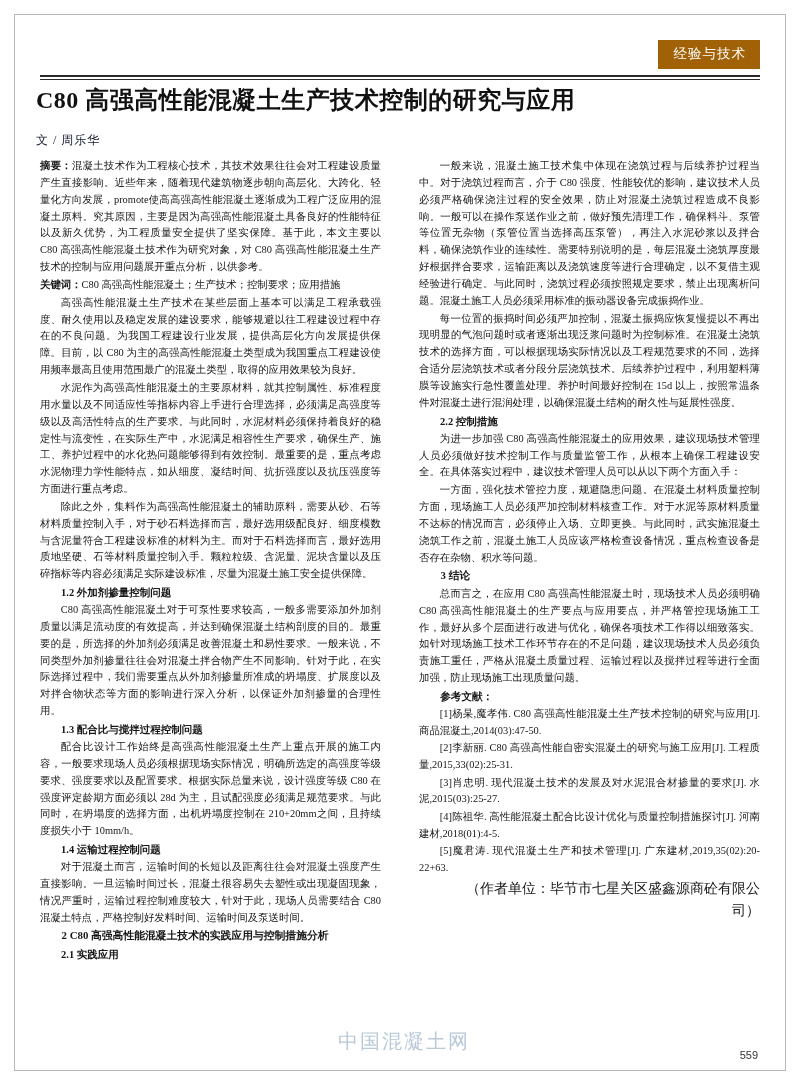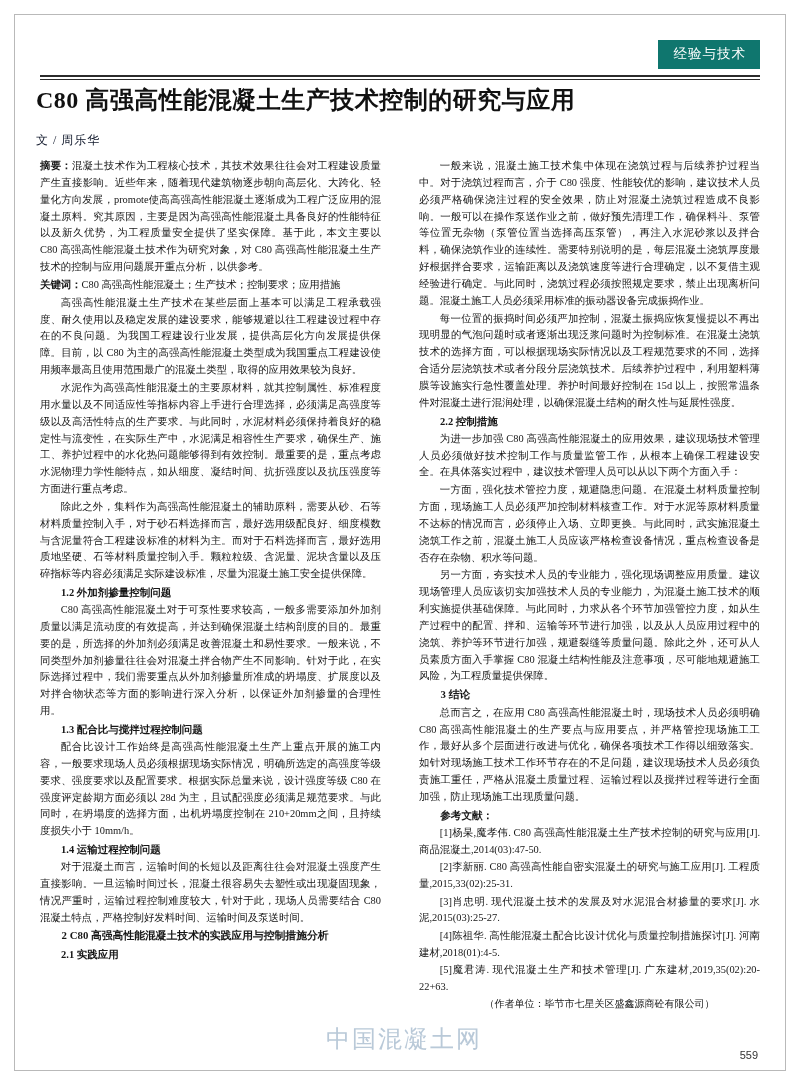--- a/index.html
+++ b/index.html
@@ -26,21 +26,21 @@
   }
   
   .header {
     position: absolute;
     left: 40px; right: 40px; top: 40px;
     height: 36px;
   }
   .header-label {
     position: absolute;
     right: 0; top: 0;
-    background: #0f766e;
+    background: #a16207;
     color: #ffffff;
     font-size: 13.5px;
     letter-spacing: 1px;
     padding: 5px 14px 6px 16px;
     font-family: Liberation Serif, serif;
   }
   .header-rule {
     position: absolute;
     left: 0; right: 0; top: 35px;
     border-top: 2px solid #2b2b2b;
@@ -114,35 +114,35 @@
     margin: 4px 0 1px 0;
     font-size: 10.6px;
   }
   .ref {
     text-indent: 0;
     margin: 0;
     padding-left: 0;
     line-height: 1.6;
   }
   .affil {
-    text-align: center;
+    text-align: right;
     text-indent: 0;
     margin-top: 8px;
-    font-size: 10px;
+    font-size: 14px;
   }
   .abstract-lead {
     font-weight: bold;
   }
   
   .watermark {
     position: absolute;
     left: 0; right: 0;
     bottom: 30px;
     text-align: center;
-    font-size: 24px;
+    font-size: 20px;
     color: #b9c9d8;
     letter-spacing: 2px;
     font-family: "Liberation Sans", sans-serif;
     margin-left: 8px;
   }
   .page-number {
     position: absolute;
     right: 42px;
     bottom: 24px;
     font-size: 11px;
@@ -182,21 +182,20 @@
         <p>对于混凝土而言，运输时间的长短以及距离往往会对混凝土强度产生直接影响。一旦运输时间过长，混凝土很容易失去塑性或出现凝固现象，情况严重时，运输过程控制难度较大，针对于此，现场人员需要结合 C80 混凝土特点，严格控制好发料时间、运输时间及泵送时间。</p>
         <p class="h1">2 C80 高强高性能混凝土技术的实践应用与控制措施分析</p>
         <p class="h2">2.1 实践应用</p>
       </div>
     <div class="col" id="col-right">
         <p>一般来说，混凝土施工技术集中体现在浇筑过程与后续养护过程当中。对于浇筑过程而言，介于 C80 强度、性能较优的影响，建议技术人员必须严格确保浇注过程的安全效果，防止对混凝土浇筑过程造成不良影响。一般可以在操作泵送作业之前，做好预先清理工作，确保料斗、泵管等位置无杂物（泵管位置当选择高压泵管），再注入水泥砂浆以及拌合料，确保浇筑作业的连续性。需要特别说明的是，每层混凝土浇筑厚度最好根据拌合要求，运输距离以及浇筑速度等进行合理确定，以不复借主观经验进行确定。与此同时，浇筑过程必须按照规定要求，禁止出现离析问题。混凝土施工人员必须采用标准的振动器设备完成振捣作业。</p>
         <p>每一位置的振捣时间必须严加控制，混凝土振捣应恢复慢提以不再出现明显的气泡问题时或者逐渐出现泛浆问题时为控制标准。在混凝土浇筑技术的选择方面，可以根据现场实际情况以及工程规范要求的不同，选择合适分层浇筑技术或者分段分层浇筑技术。后续养护过程中，利用塑料薄膜等设施实行急性覆盖处理。养护时间最好控制在 15d 以上，按照常温条件对混凝土进行混润处理，以确保混凝土结构的耐久性与延展性强度。</p>
         <p class="h2">2.2 控制措施</p>
         <p>为进一步加强 C80 高强高性能混凝土的应用效果，建议现场技术管理人员必须做好技术控制工作与质量监管工作，从根本上确保工程建设安全。在具体落实过程中，建议技术管理人员可以从以下两个方面入手：</p>
         <p>一方面，强化技术管控力度，规避隐患问题。在混凝土材料质量控制方面，现场施工人员必须严加控制材料核查工作。对于水泥等原材料质量不达标的情况而言，必须停止入场、立即更换。与此同时，武实施混凝土浇筑工作之前，混凝土施工人员应该严格检查设备情况，重点检查设备是否存在杂物、积水等问题。</p>
-        <p>另一方面，夯实技术人员的专业能力，强化现场调整应用质量。建议现场管理人员应该切实加强技术人员的专业能力，为混凝土施工技术的顺利实施提供基础保障。与此同时，力求从各个环节加强管控力度，如从生产过程中的配置、拌和、运输等环节进行加强，以及从人员应用过程中的浇筑、养护等环节进行加强，规避裂缝等质量问题。除此之外，还可从人员素质方面入手掌握 C80 混凝土结构性能及注意事项，尽可能地规避施工风险，为工程质量提供保障。</p>
         <p class="h1">3 结论</p>
         <p>总而言之，在应用 C80 高强高性能混凝土时，现场技术人员必须明确 C80 高强高性能混凝土的生产要点与应用要点，并严格管控现场施工工作，最好从多个层面进行改进与优化，确保各项技术工作得以细致落实。如针对现场施工技术工作环节存在的不足问题，建议现场技术人员必须负责施工重任，严格从混凝土质量过程、运输过程以及搅拌过程等进行全面加强，防止现场施工出现质量问题。</p>
         <p class="refs-title">参考文献：</p>
         <p class="ref">[1]杨杲,魔孝伟. C80 高强高性能混凝土生产技术控制的研究与应用[J]. 商品混凝土,2014(03):47-50.</p>
         <p class="ref">[2]李新丽. C80 高强高性能自密实混凝土的研究与施工应用[J]. 工程质量,2015,33(02):25-31.</p>
         <p class="ref">[3]肖忠明. 现代混凝土技术的发展及对水泥混合材掺量的要求[J]. 水泥,2015(03):25-27.</p>
         <p class="ref">[4]陈祖华. 高性能混凝土配合比设计优化与质量控制措施探讨[J]. 河南建材,2018(01):4-5.</p>
         <p class="ref">[5]魔君涛. 现代混凝土生产和技术管理[J]. 广东建材,2019,35(02):20-22+63.</p>
         <p class="affil">（作者单位：毕节市七星关区盛鑫源商砼有限公司）</p>
       </div>

